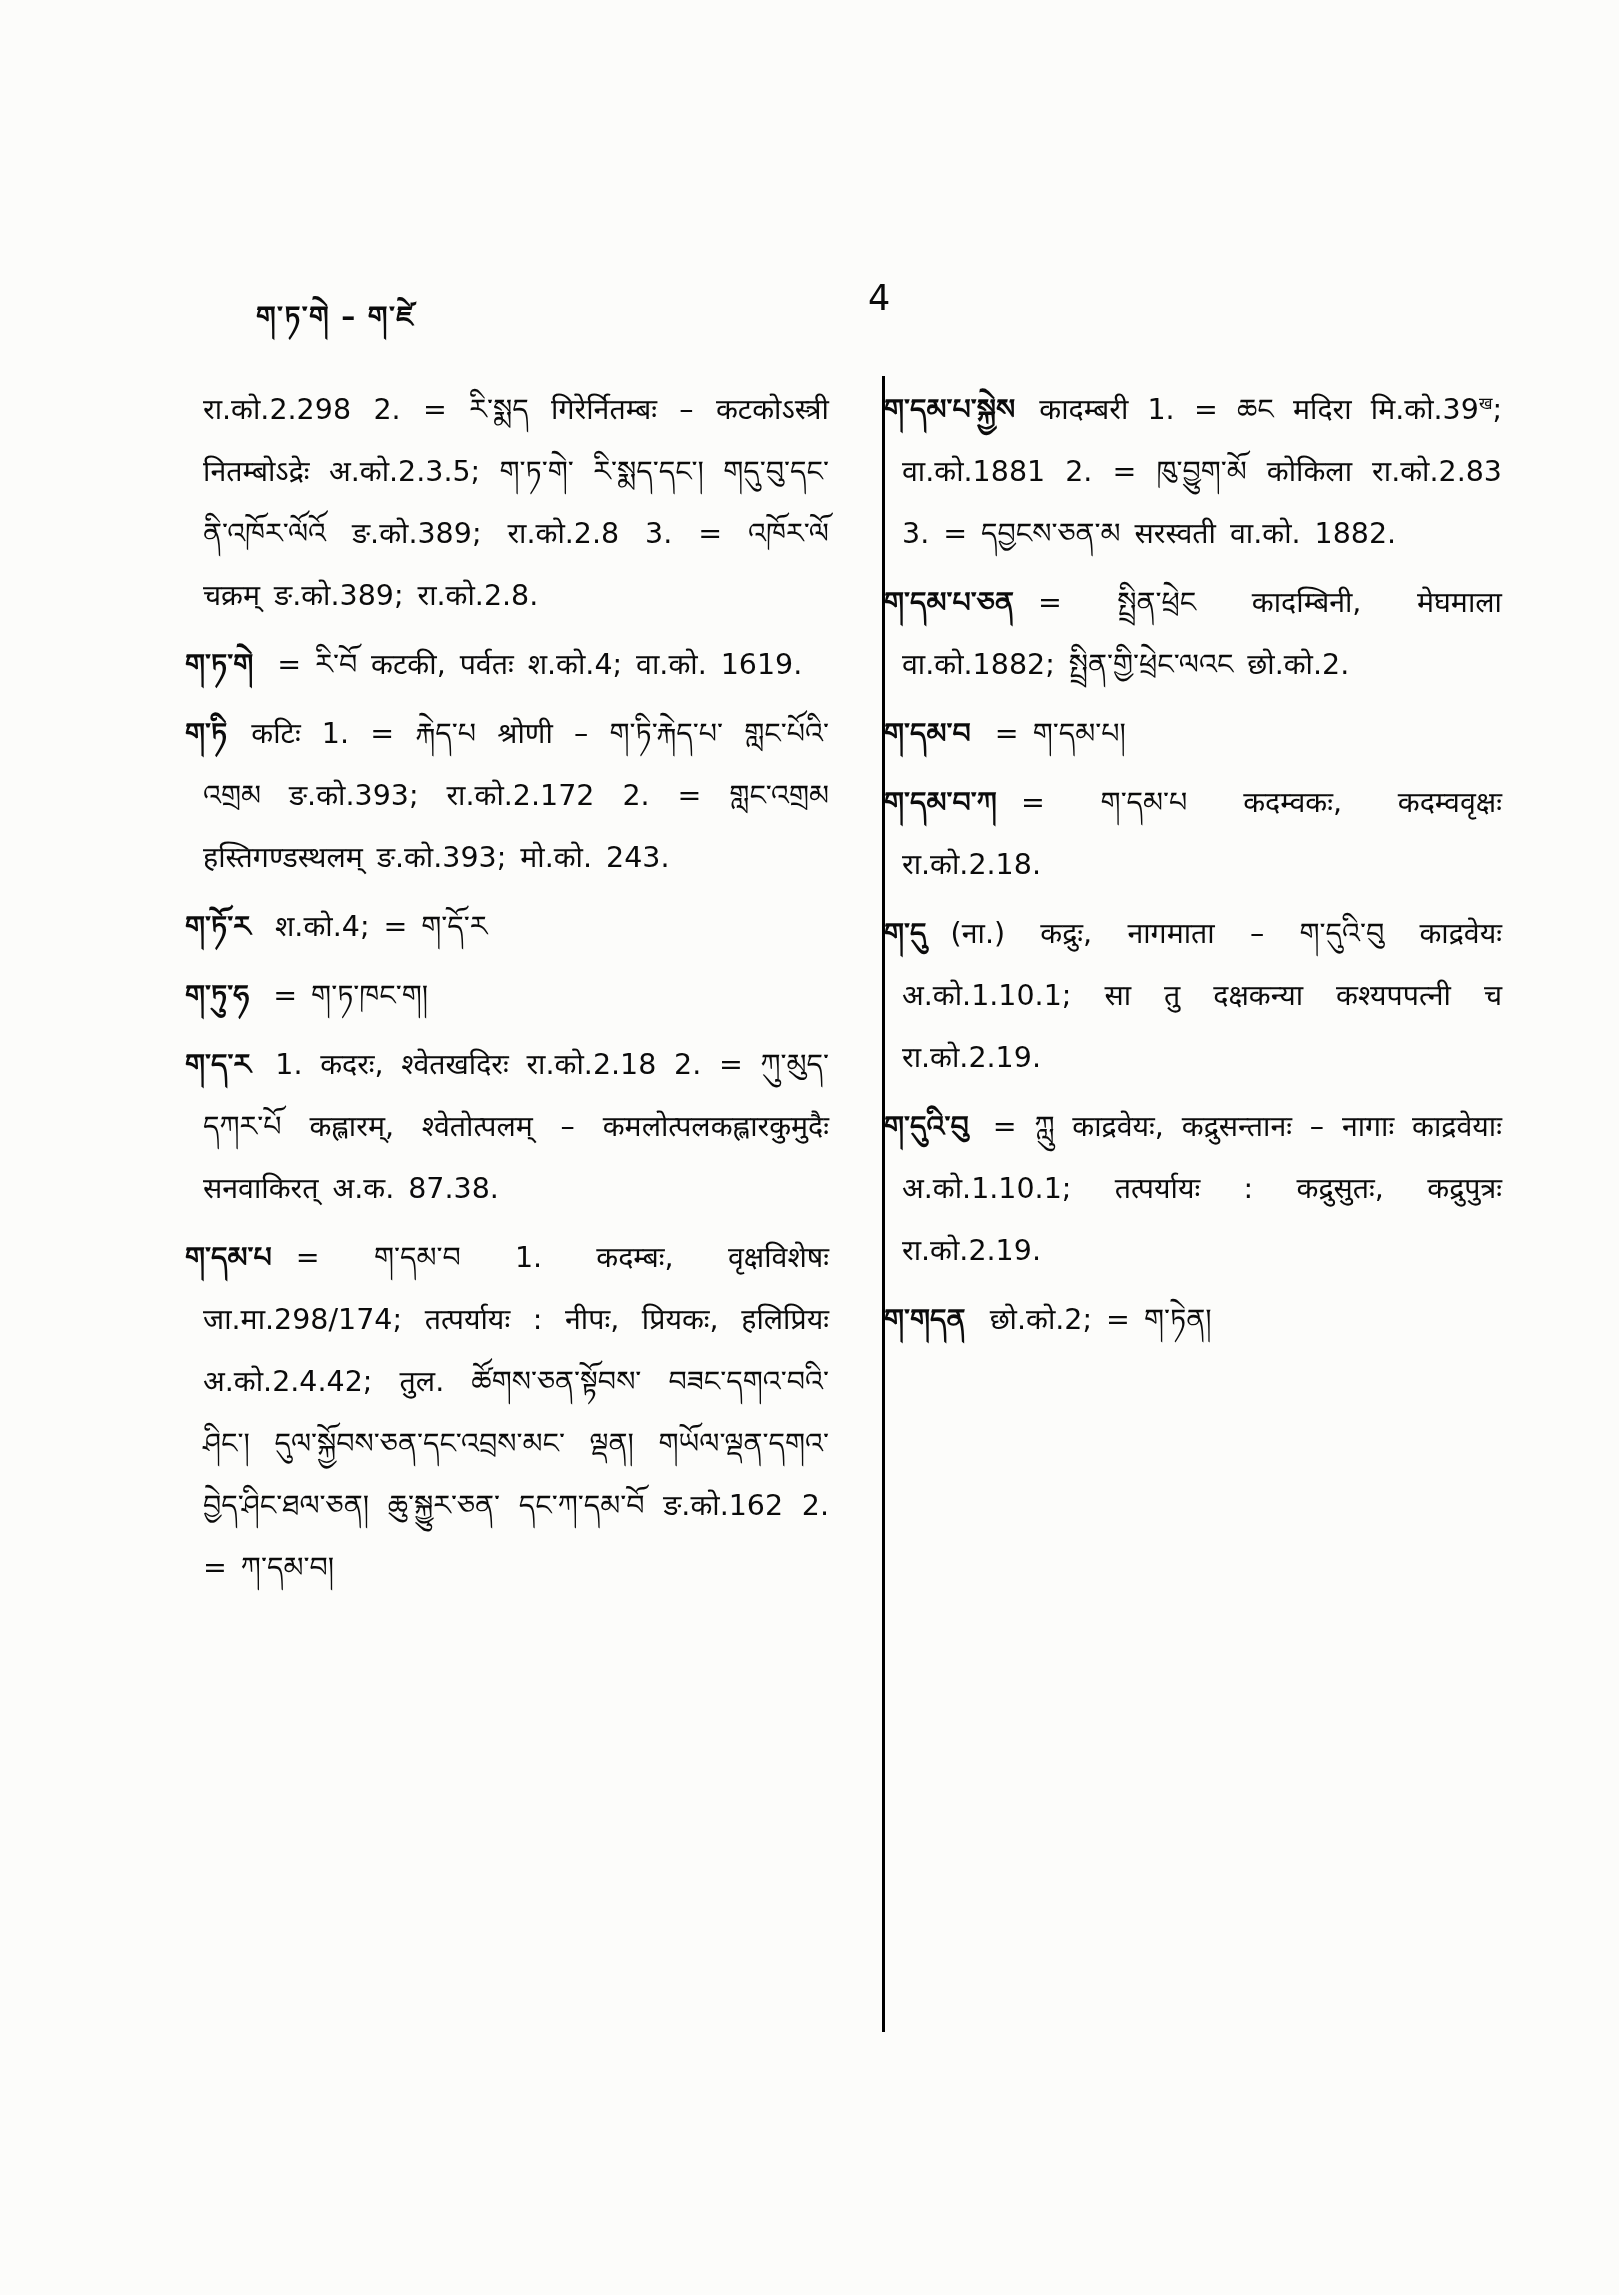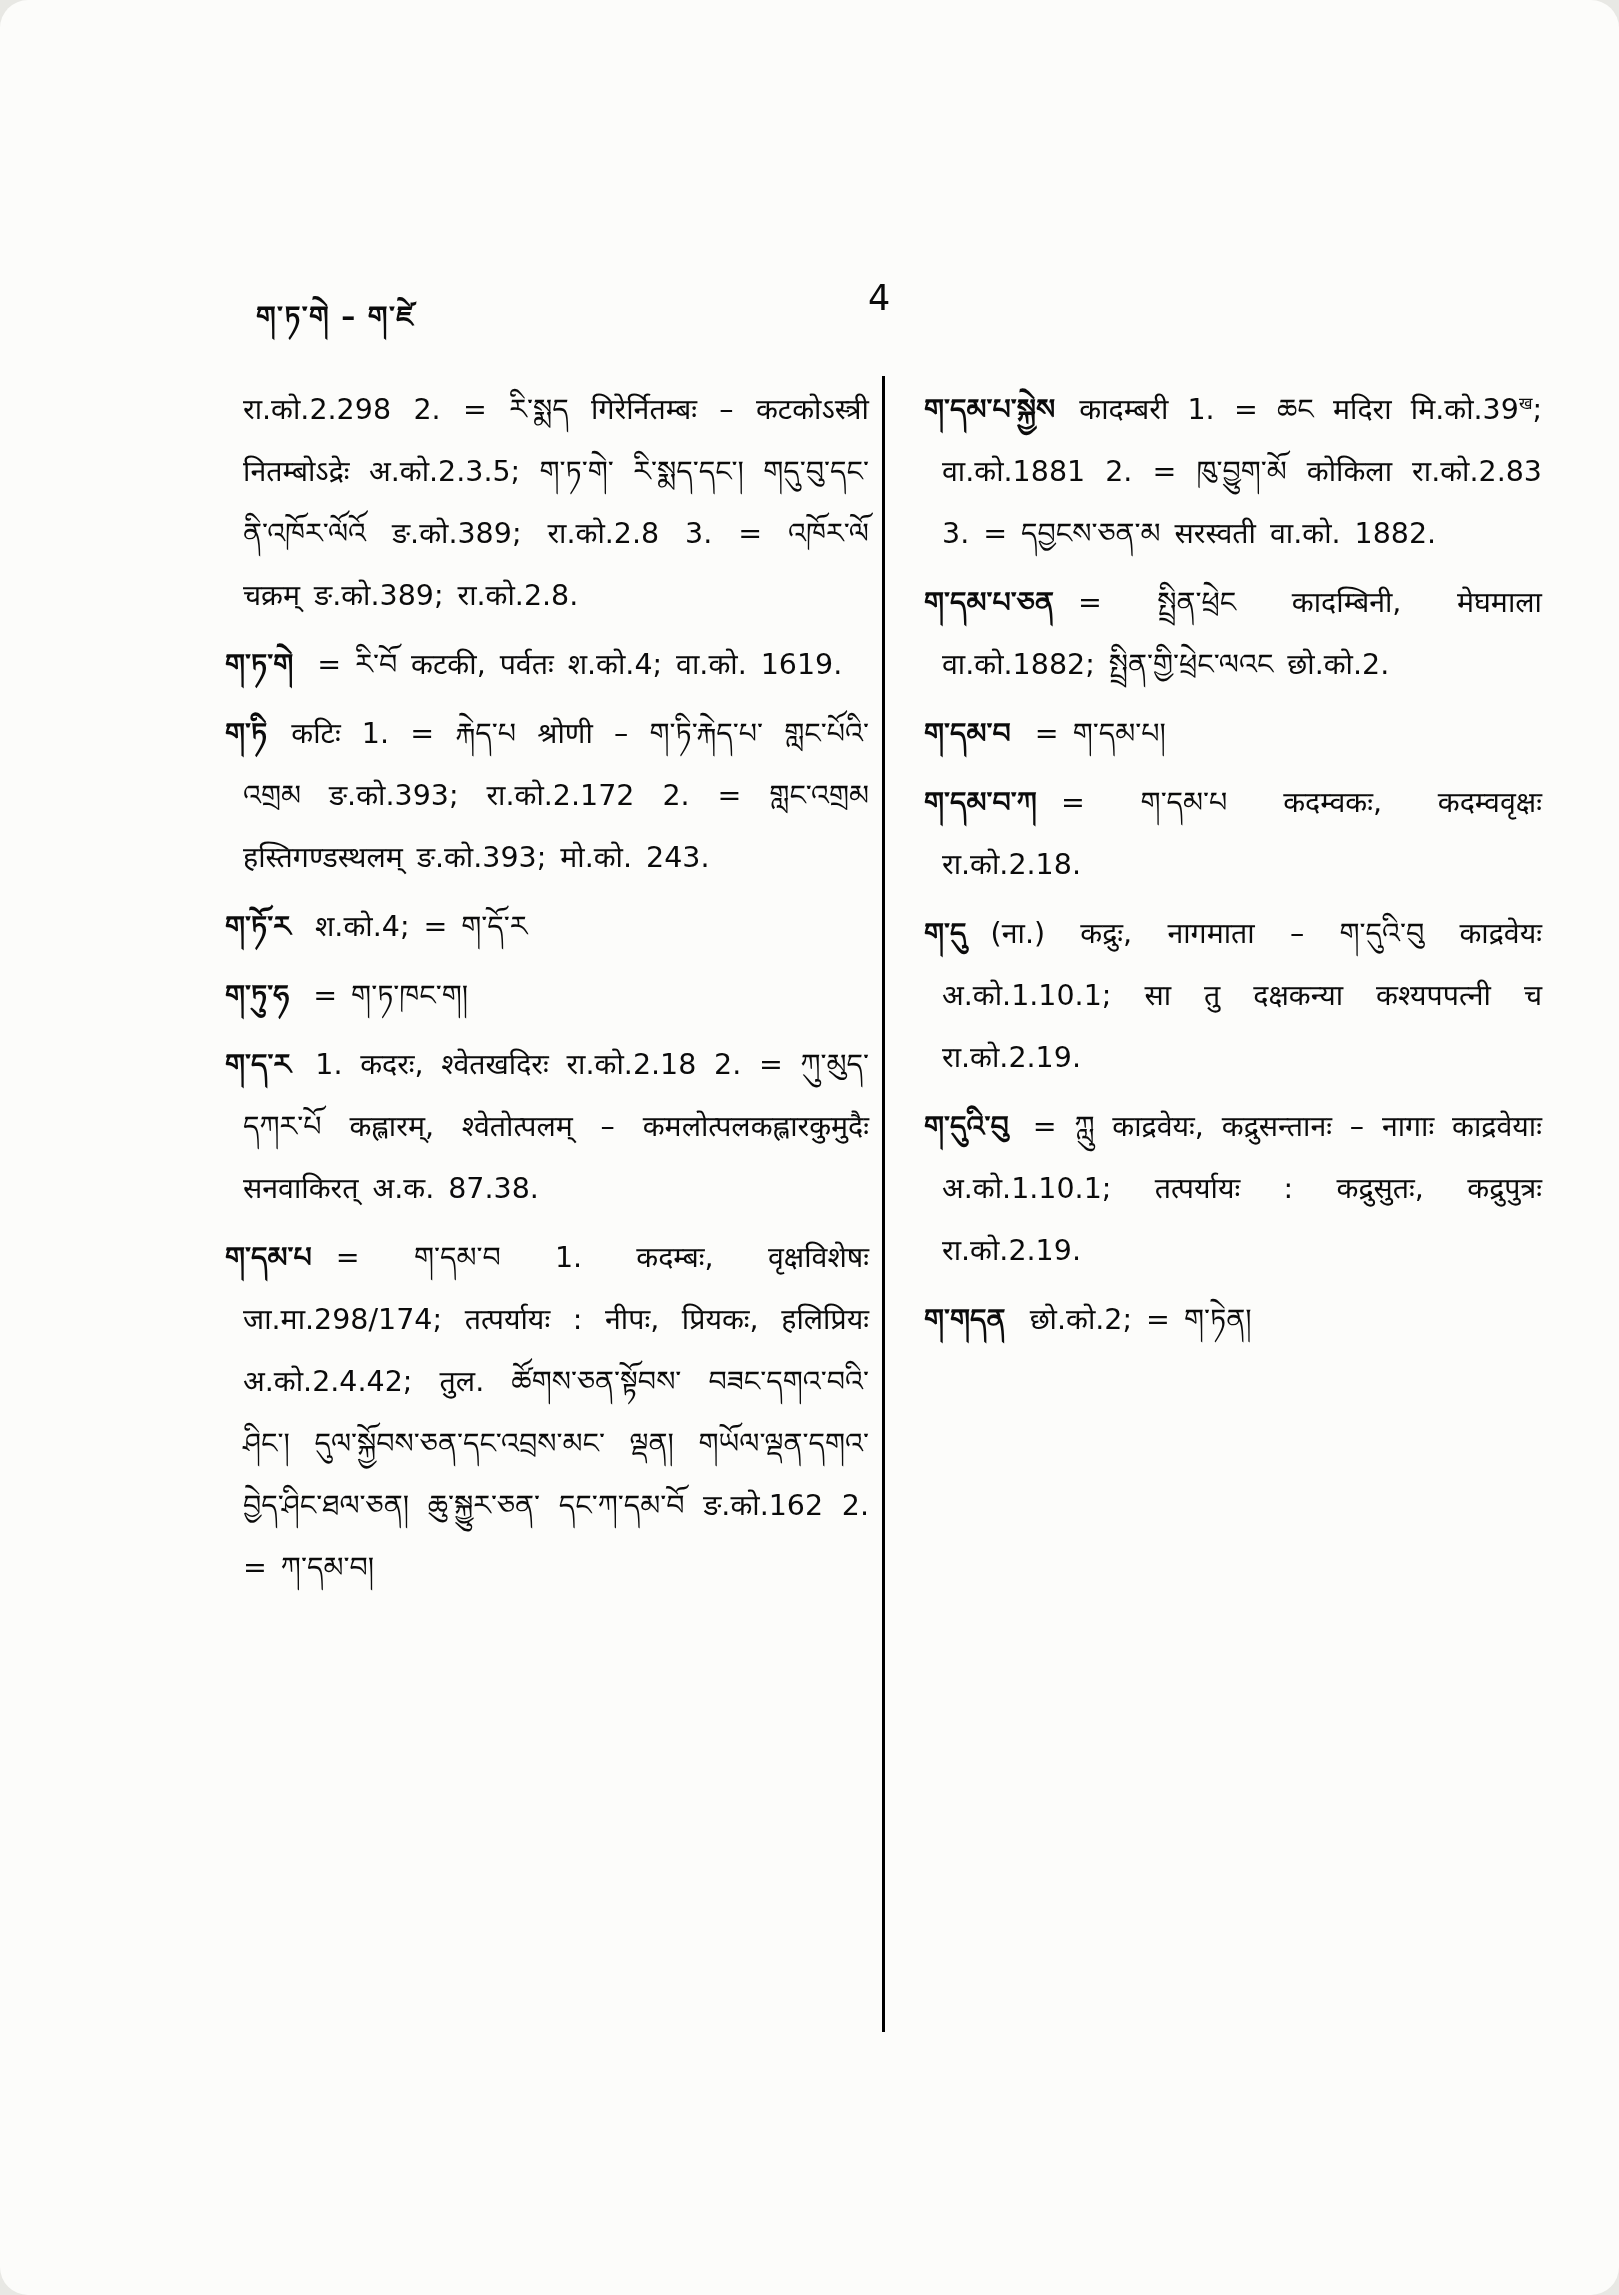--- a/index.html
+++ b/index.html
@@ -3,39 +3,38 @@
 <meta charset="utf-8">
 <style>
   html,body{margin:0;padding:0;background:#e8e8e4;}
   .page{
     position:relative;
     width:1619px;height:2295px;
     background:#fcfcfa;
     font-family:"DejaVu Sans", sans-serif;
     color:#0b0b0b;
     overflow:hidden;
-    border-radius:28px;
   }
   .running-range{
     position:absolute;left:256px;top:285px;
     font-size:28px;font-weight:bold;letter-spacing:1.4px;
     white-space:nowrap;
   }
   .running-pagenum{
     position:absolute;left:868px;top:278px;
     font-size:35px;
   }
   .divider{
     position:absolute;left:882px;top:376px;
     width:2.8px;height:1656px;background:#000;
   }
   .col{
     position:absolute;top:379px;
     font-size:28.5px;line-height:62px;
-    text-align:justify;word-spacing:4.9px;margin-left:40px;
+    text-align:justify;word-spacing:4.9px;
   }
   .col.left{left:185px;width:644px;}
   .col.right{left:884px;width:618px;}
   p.entry{
     margin:0;
     padding-left:18px;text-indent:-18px;
   }
   p.entry + p.entry{margin-top:7px;}
   p.entry.cont{text-indent:0;}
   p.entry .head{

